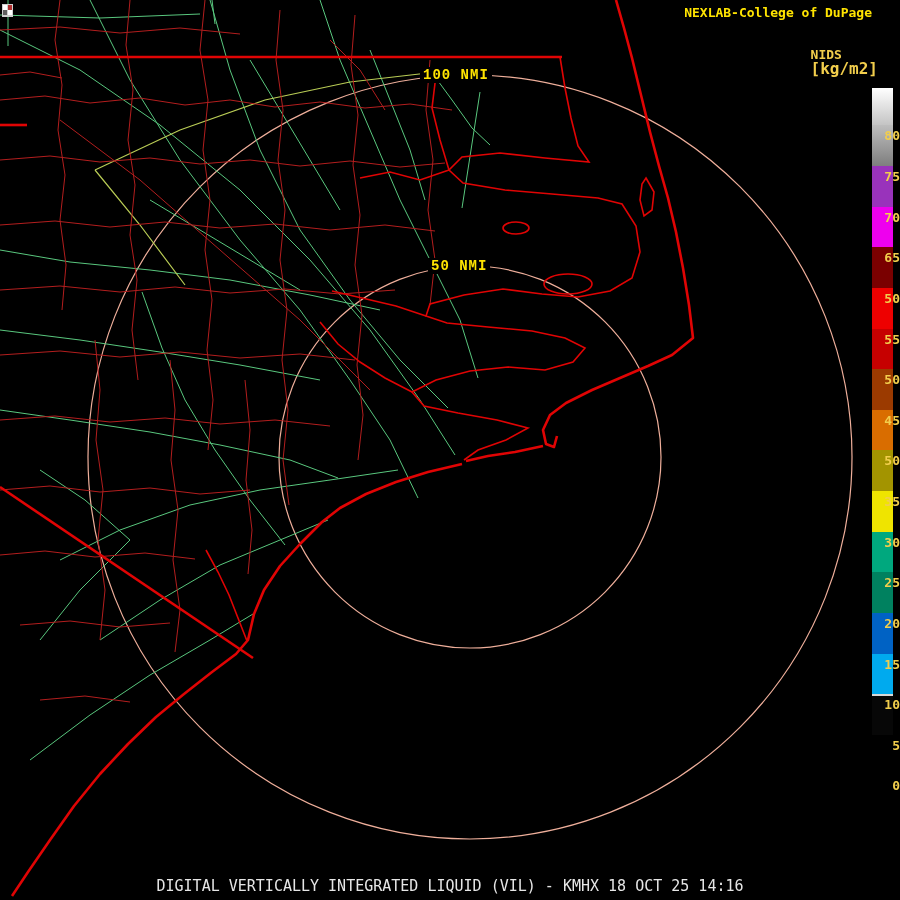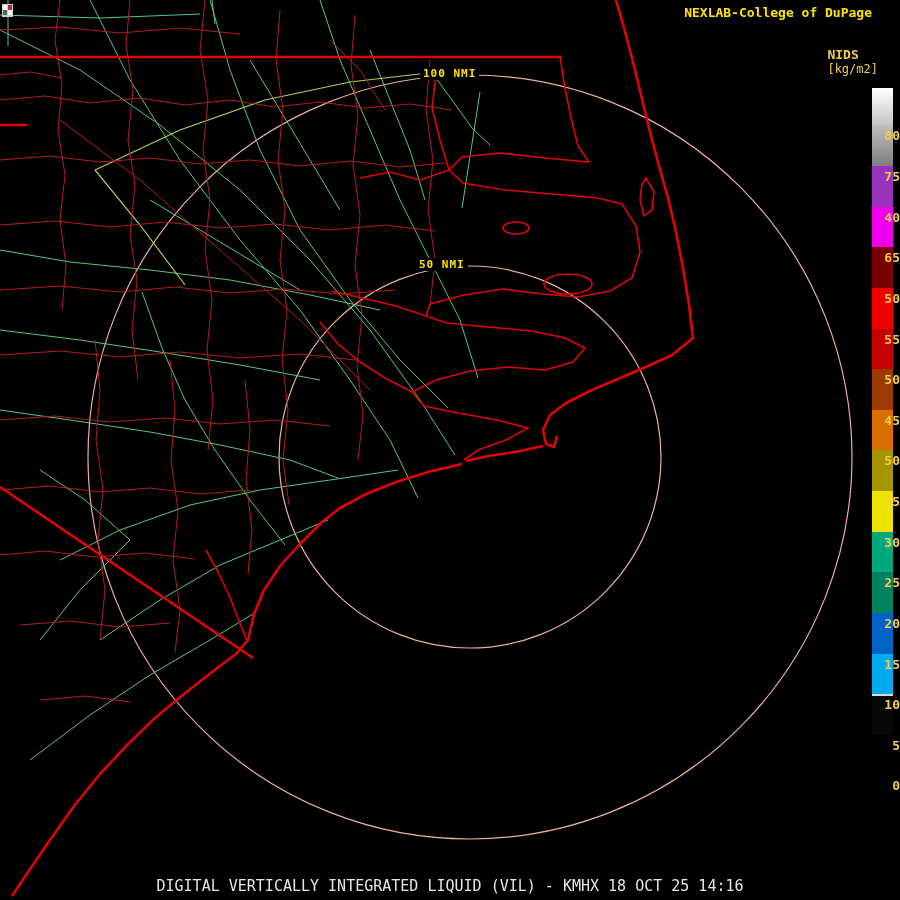--- a/index.html
+++ b/index.html
@@ -13,32 +13,32 @@
   g.hwy path{stroke:var(--road-olive,#B9CC55);stroke-width:1.2;}
   g.county path{stroke:var(--county-red,#B31E1E);stroke-width:1;}
   g.shore path, g.shore ellipse{stroke:var(--coast-red,#E00404);stroke-width:1.6;}
   g.coast path{stroke:var(--coast-red,#E00404);stroke-width:2.6;stroke-linejoin:round;}
 
   .brand{position:absolute;top:5px;right:28px;color:var(--label-yellow,#FFE400);
          font-size:13px;font-weight:bold;letter-spacing:0;}
   .logo{position:absolute;top:3px;right:6px;width:16px;height:16px;}
   .legend-head{position:absolute;top:48px;right:22px;text-align:left;
                color:var(--scale-yellow,#F2CE4C);font-size:13px;line-height:14px;font-weight:bold;}
-  .legend-units{font-size:12px;font-weight:normal;}
+  .legend-units{font-size:16px;font-weight:bold;}
 
   #colorbar{position:absolute;left:872px;top:88px;width:21px;height:702px;}
   .cb-seg{width:100%;}
   #cbticks{position:absolute;left:870px;top:0;width:38px;height:900px;margin-top:11px;}
   .cb-tick{position:absolute;right:8px;color:var(--scale-yellow,#F2CE4C);
            font-size:13px;font-weight:bold;line-height:16px;}
 
-  .ring-label{position:absolute;color:var(--label-yellow,#FFE400);font-size:11px;
-              font-weight:bold;background:#000;padding:0 3px;letter-spacing:1px;}
+  .ring-label{position:absolute;color:var(--label-yellow,#FFE400);font-size:14px;
+              font-weight:bold;background:#000;padding:0 3px;letter-spacing:1px;font-family:Liberation Mono, monospace;}
   #ring100{left:420px;top:67px;}
-  #ring50{left:416px;top:258px;text-align:right;}
+  #ring50{left:428px;top:258px;text-align:right;}
 
   .caption{position:absolute;top:877px;left:50%;transform:translateX(-50%);
            color:var(--caption-white,#E6E6E6);font-size:15px;letter-spacing:0;
            border-bottom:1px solid var(--caption-white,#E6E6E6);padding-bottom:8px;
            white-space:nowrap;}
 </style>
 </head>
 <body>
 
 <div id="stage">
@@ -154,21 +154,21 @@
       <div class="cb-seg" style="height: 40.625px; background: rgb(0, 129, 95);"></div>
       <div class="cb-seg" style="height: 40.625px; background: rgb(0, 98, 196);"></div>
       <div class="cb-seg" style="height: 40.625px; background: rgb(0, 170, 238);"></div>
       <div class="cb-seg" style="height: 40.625px; background: linear-gradient(rgb(216, 216, 216) 0px, rgb(216, 216, 216) 2px, rgb(7, 7, 7) 2px);"></div>
       <div class="cb-seg" style="height: 40.625px; background: rgb(0, 0, 0);"></div>
       <div class="cb-seg" style="height: 14.625px; background: rgb(0, 0, 0);"></div>
     </div>
   <div id="cbticks">
       <div class="cb-tick" style="top: 117.4px;">80</div>
       <div class="cb-tick" style="top: 158.025px;">75</div>
-      <div class="cb-tick" style="top: 198.65px;">40</div>
+      <div class="cb-tick" style="top: 198.65px;">70</div>
       <div class="cb-tick" style="top: 239.275px;">65</div>
       <div class="cb-tick" style="top: 279.9px;">50</div>
       <div class="cb-tick" style="top: 320.525px;">55</div>
       <div class="cb-tick" style="top: 361.15px;">50</div>
       <div class="cb-tick" style="top: 401.775px;">45</div>
       <div class="cb-tick" style="top: 442.4px;">50</div>
       <div class="cb-tick" style="top: 483.025px;">35</div>
       <div class="cb-tick" style="top: 523.65px;">30</div>
       <div class="cb-tick" style="top: 564.275px;">25</div>
       <div class="cb-tick" style="top: 604.9px;">20</div>

